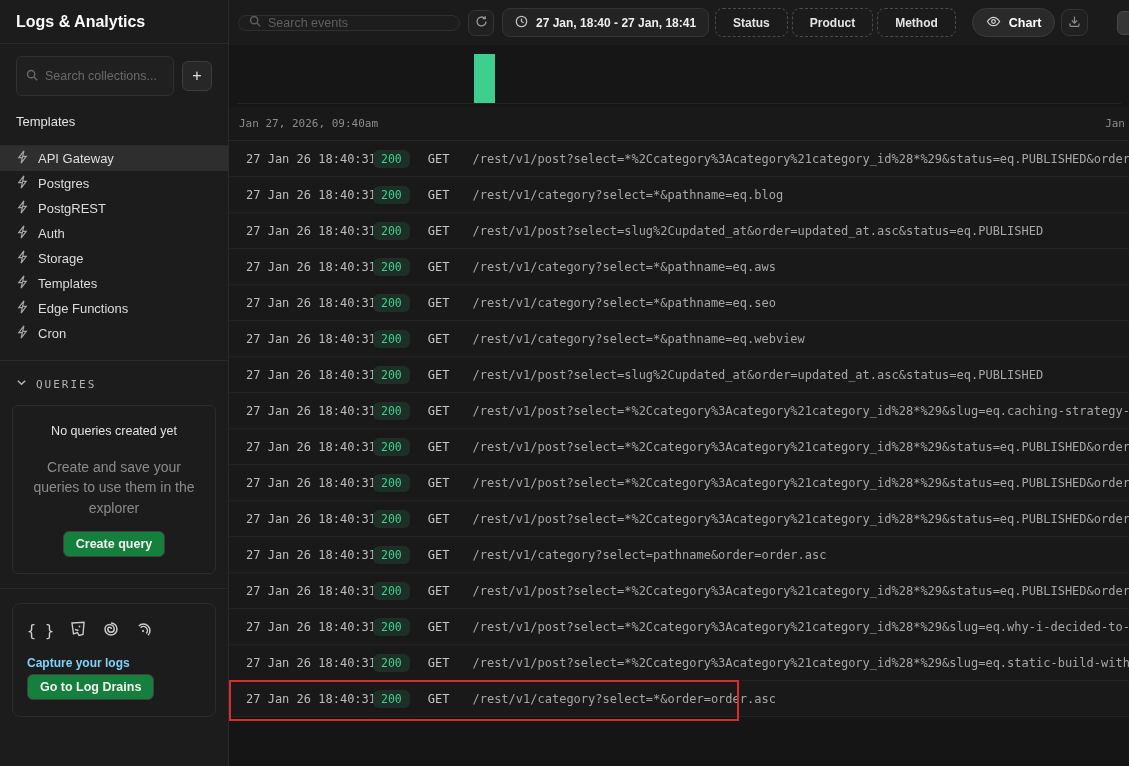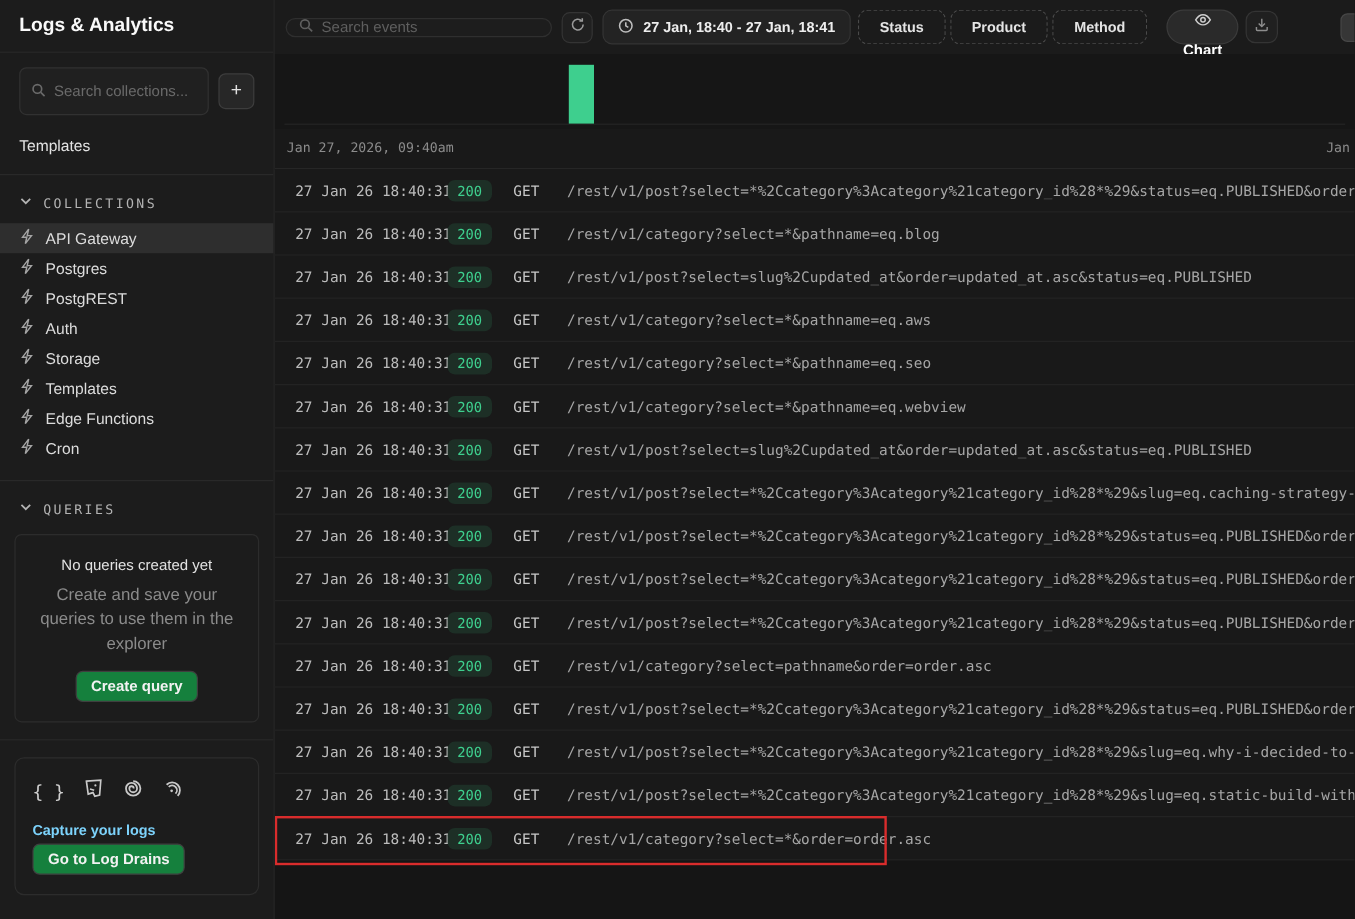--- a/index.html
+++ b/index.html
@@ -32,21 +32,21 @@
   .sb-section { padding-bottom:14px; border-bottom:1px solid #292929; }
   .sb-section-header { display:flex; align-items:center; gap:9px;
     padding:16px 16px 10px; font-family:"DejaVu Sans Mono", monospace;
     font-size:11px; letter-spacing:2px; color:#b3b3b3; cursor:pointer; }
   .sb-item { display:flex; align-items:center; gap:9px; height:25px;
     padding:0 16px; font-size:13px; color:#dcdcdc; cursor:pointer; }
   .sb-item.selected { background:#2e2e2e; }
   .sb-item svg { flex:0 0 auto; }
   .sb-card { margin:4px 12px 0; border:1px solid #2c2c2c; border-radius:6px;
     padding:18px 12px 16px; text-align:center; }
-  .q-title { font-size:12.5px; color:#e2e2e2; margin-bottom:7px;text-align:center; }
+  .q-title { font-size:12.5px; color:#e2e2e2; margin-bottom:19px;text-align:center; }
   .q-desc { font-size:14px; color:#8b8b8b; line-height:1.45;text-align:center; }
   .btn-dark { display:inline-block; background:#15803d; border:1px solid #3f3f3f;
     border-radius:6px; color:#f2f2f2; font-size:12.5px; font-weight:600;
     padding:5px 12px; cursor:pointer; }
   .q-btn { margin-top:13px; }
   .capture-card { margin:14px 12px 0; border:1px solid #2c2c2c; border-radius:8px;
     padding:16px 14px; text-align:left; }
   .capture-icons { display:flex; gap:15px; align-items:center; color:#c9c9c9; margin-bottom:13px; }
   .capture-icons .braces { font-family:"DejaVu Sans Mono", monospace; font-size:15px; color:#cfcfcf; }
   .capture-title { font-size:12px; font-weight:700; color:#7dd3fc; margin-bottom:4px; }
@@ -64,21 +64,21 @@
     margin-left:8px; cursor:pointer; }
   .date-btn { height:29px; margin-left:8px; border:1px solid #343434; border-radius:8px;
     background:#232323; display:flex; align-items:center; gap:8px; padding:0 12px;
     font-size:12px; font-weight:700; color:#ededed; cursor:pointer; white-space:nowrap; }
   .filters { display:flex; gap:4px; margin-left:6px; }
   .filter-btn { height:29px; border:1px dashed #4a4a4a; border-radius:8px;
     padding:0 17px; font-size:12px; font-weight:600; color:#e4e4e4;
     background:transparent; display:flex; align-items:center; cursor:pointer; }
   .chart-btn { height:29px; margin-left:16px; border:1px solid #3b3b3b; border-radius:15px;
     background:#2a2a2a; padding:0 13px; display:flex; align-items:center; gap:8px;
-    font-size:12.5px; font-weight:700; color:#fff; cursor:pointer;flex-direction:column; }
+    font-size:12.5px; font-weight:700; color:#fff; cursor:pointer; }
   .dl-btn { height:27px; min-width:27px; border:1px solid #343434; border-radius:8px;
     background:#202020; color:#8d8d8d; display:grid; place-items:center;
     margin-left:6px; cursor:pointer; }
   .partial-btn { margin-left:auto; margin-right:-15px; width:27px; height:24px;
     background:#363636; border:1px solid #474747; border-radius:6px; cursor:pointer; }
 
   .chart-area { height:62px; min-height:62px; position:relative; background:#161616; }
   .chart-baseline { position:absolute; left:8px; right:8px; bottom:3px; height:1px; background:#252525; }
   .chart-bar { position:absolute; left:245px; bottom:4px; width:21px; height:49px; }
 
@@ -116,28 +116,20 @@
           </svg>
         </span>
         <span>Search collections...</span>
       </div>
       <div class="sb-plus">+</div>
     </div>
 
     <div class="sb-templates">Templates</div>
 
     <div class="sb-section">
-      <div class="sb-section-header">
-        <span>
-          <svg width="11" height="11" viewBox="0 0 12 12" fill="none" stroke="#b3b3b3" stroke-width="1.6">
-            <polyline points="2,4 6,8 10,4"></polyline>
-          </svg>
-        </span>
-        <span>COLLECTIONS</span>
-      </div>
       <div id="collections-list">
   <div class="sb-item selected">
     <span>
       <svg width="13" height="14" viewBox="0 0 14 15" fill="none" stroke="#a5a5a5" stroke-width="1.3">
         <path d="M8.5 1 L3 8.2 H6.8 L5.5 14 L11 6.8 H7.2 Z"></path>
       </svg>
     </span>
     <span>API Gateway</span>
   </div>
 

